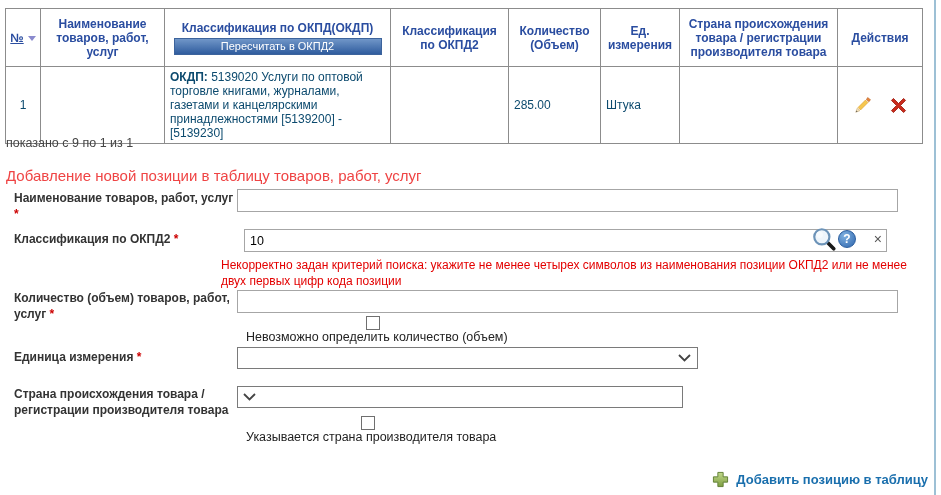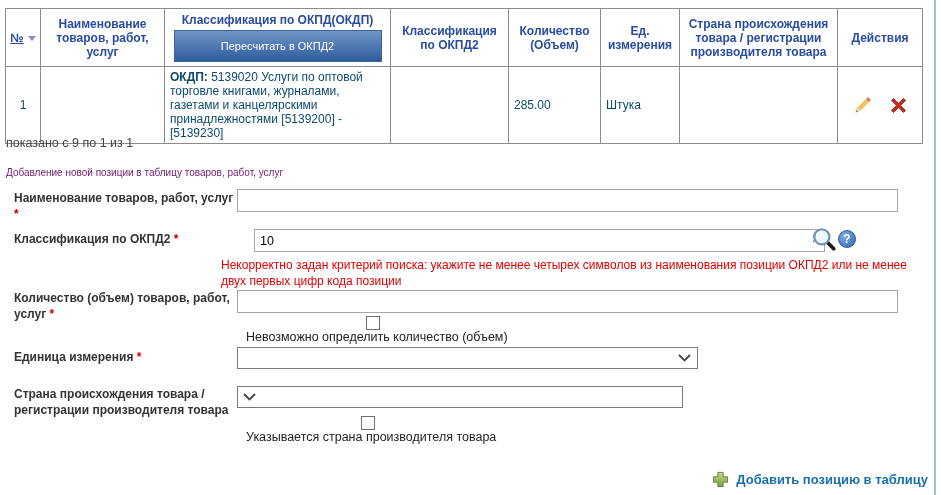--- a/index.html
+++ b/index.html
@@ -10,36 +10,36 @@
   
   .items-table{position:absolute;left:5px;top:8px;width:917px;border-collapse:collapse;table-layout:fixed;}
   .items-table th,.items-table td{border:1px solid #8c8c8c;overflow:hidden;}
   .items-table th{color:#2a4da0;font-weight:bold;font-size:12px;text-align:center;
                   vertical-align:middle;padding:3px 3px;height:58px;line-height:14px;background:#fff;}
   .items-table td{font-size:12px;color:#0c4a6e;vertical-align:middle;padding:3px 5px;height:54px;line-height:14px;}
   .td-center{text-align:center;}
   .num-link{text-decoration:underline;cursor:pointer;}
   .sort-down{display:inline-block;width:0;height:0;border-left:4px solid transparent;
              border-right:4px solid transparent;border-top:5px solid #8a8ace;margin-left:4px;vertical-align:middle;}
-  .recalc-btn{display:block;margin:3px auto 0;width:208px;height:32px;
+  .recalc-btn{display:block;margin:3px auto 0;width:208px;height:17px;
               background:linear-gradient(#7096c8,#2f5c9e);color:#fff;font-size:11px;line-height:14px;
               border:1px solid #3c639c;padding:0;cursor:pointer;font-family:inherit;}
   .actions-cell{text-align:center;white-space:nowrap;}
   .icon-btn{display:inline-block;vertical-align:middle;margin:0 7px;cursor:pointer;line-height:0;}
 
   
   .pagination{position:absolute;left:6px;top:136px;font-size:12.5px;color:#454545;}
-  .section-title{position:absolute;left:6px;top:167px;font-size:10px;color:#701a75;}
+  .section-title{position:absolute;left:6px;top:167px;font-size:15px;color:#ef4444;}
 
   
   .flabel{position:absolute;left:14px;width:222px;font-size:12px;font-weight:bold;color:#333;line-height:16px;}
   .req{color:#cc0000;}
   .ftext{position:absolute;height:23px;border:1px solid #a6a6a6;font-size:12.5px;
          padding:1px 5px;font-family:inherit;color:#000;background:#fff;outline:none;}
-  .okpd2-wrap{position:absolute;left:254px;top:229px;width:571px;height:23px;}
+  .okpd2-wrap{position:absolute;left:244px;top:229px;width:643px;height:23px;}
   .okpd2-wrap input{position:absolute;left:0;top:0;width:100%;height:100%;border:1px solid #a6a6a6;
                     font-size:12.5px;padding:1px 22px 1px 5px;font-family:inherit;outline:none;}
   .clear-x{position:absolute;right:5px;top:2px;font-size:14px;color:#555;cursor:pointer;line-height:17px;}
   .search-btn{position:absolute;left:811px;top:226px;cursor:pointer;line-height:0;}
   .help-icon{position:absolute;left:838px;top:230px;width:18px;height:18px;border-radius:50%;
              background:radial-gradient(circle at 35% 30%,#7fb0e0,#2f66ad);border:1px solid #2a5d9e;
              color:#fff;font-weight:bold;font-size:12px;text-align:center;line-height:16px;cursor:pointer;}
   .error-msg{position:absolute;left:221px;top:258px;width:692px;color:#e30000;font-size:12px;line-height:15.5px;}
   .cbrow{position:absolute;display:flex;align-items:center;flex-direction:column;}
   .checkbox{display:inline-block;width:14px;height:14px;border:1px solid #6f6f6f;background:#fff;cursor:pointer;flex:none;}

